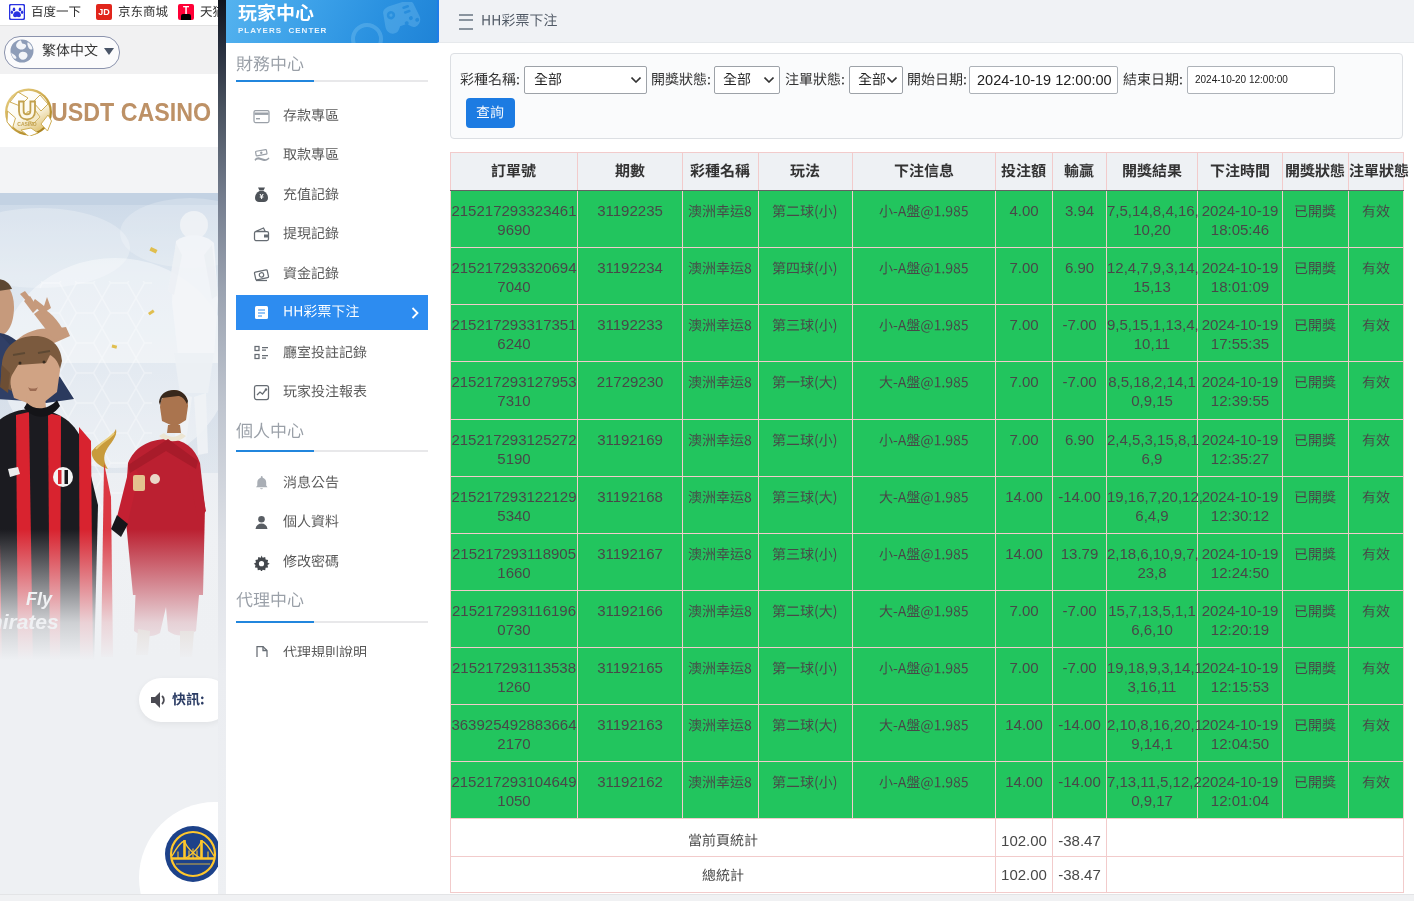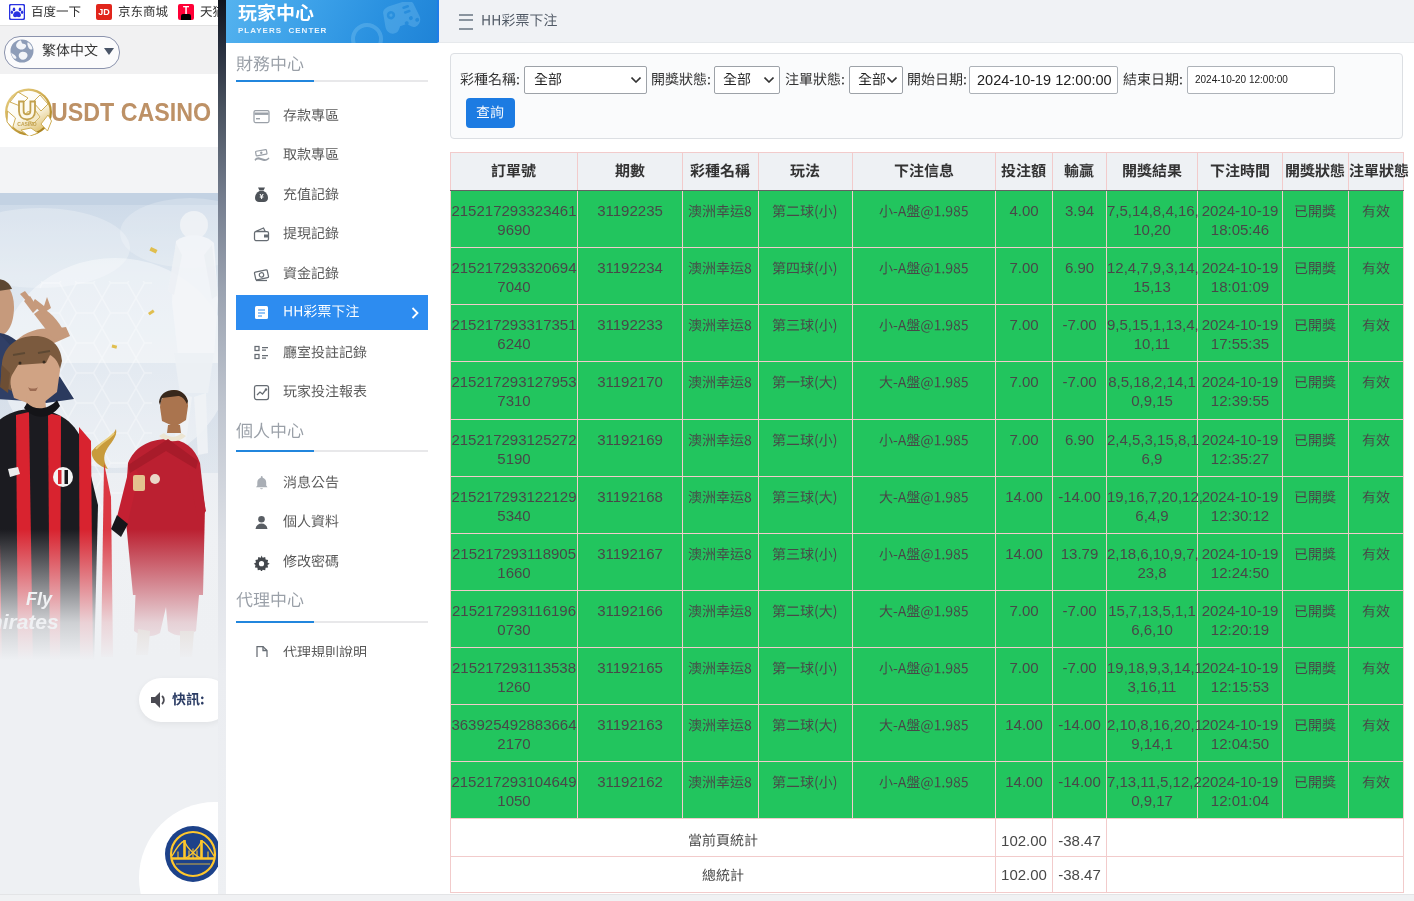--- a/index.html
+++ b/index.html
@@ -709,21 +709,21 @@
               <use href="#g49" fill="#484848"></use>
             </svg></div>
         </td>
       </tr>
       <tr class="dr" style="height:58px">
         <td>
           <div class="ln">215217293127953</div>
           <div class="ln">7310</div>
         </td>
         <td>
-          <div class="ln">31192170</div>
+          <div class="ln">21729230</div>
         </td>
         <td>
           <div class="ln"><svg width="65" height="17" viewBox="0 -12.3 65 17" style="overflow:visible;">
               <use href="#g45" fill="#484848"></use>
             </svg></div>
         </td>
         <td>
           <div class="ln"><svg width="67" height="17" viewBox="0 -12.3 67 17" style="overflow:visible;">
               <use href="#g52" fill="#484848"></use>
             </svg></div>

